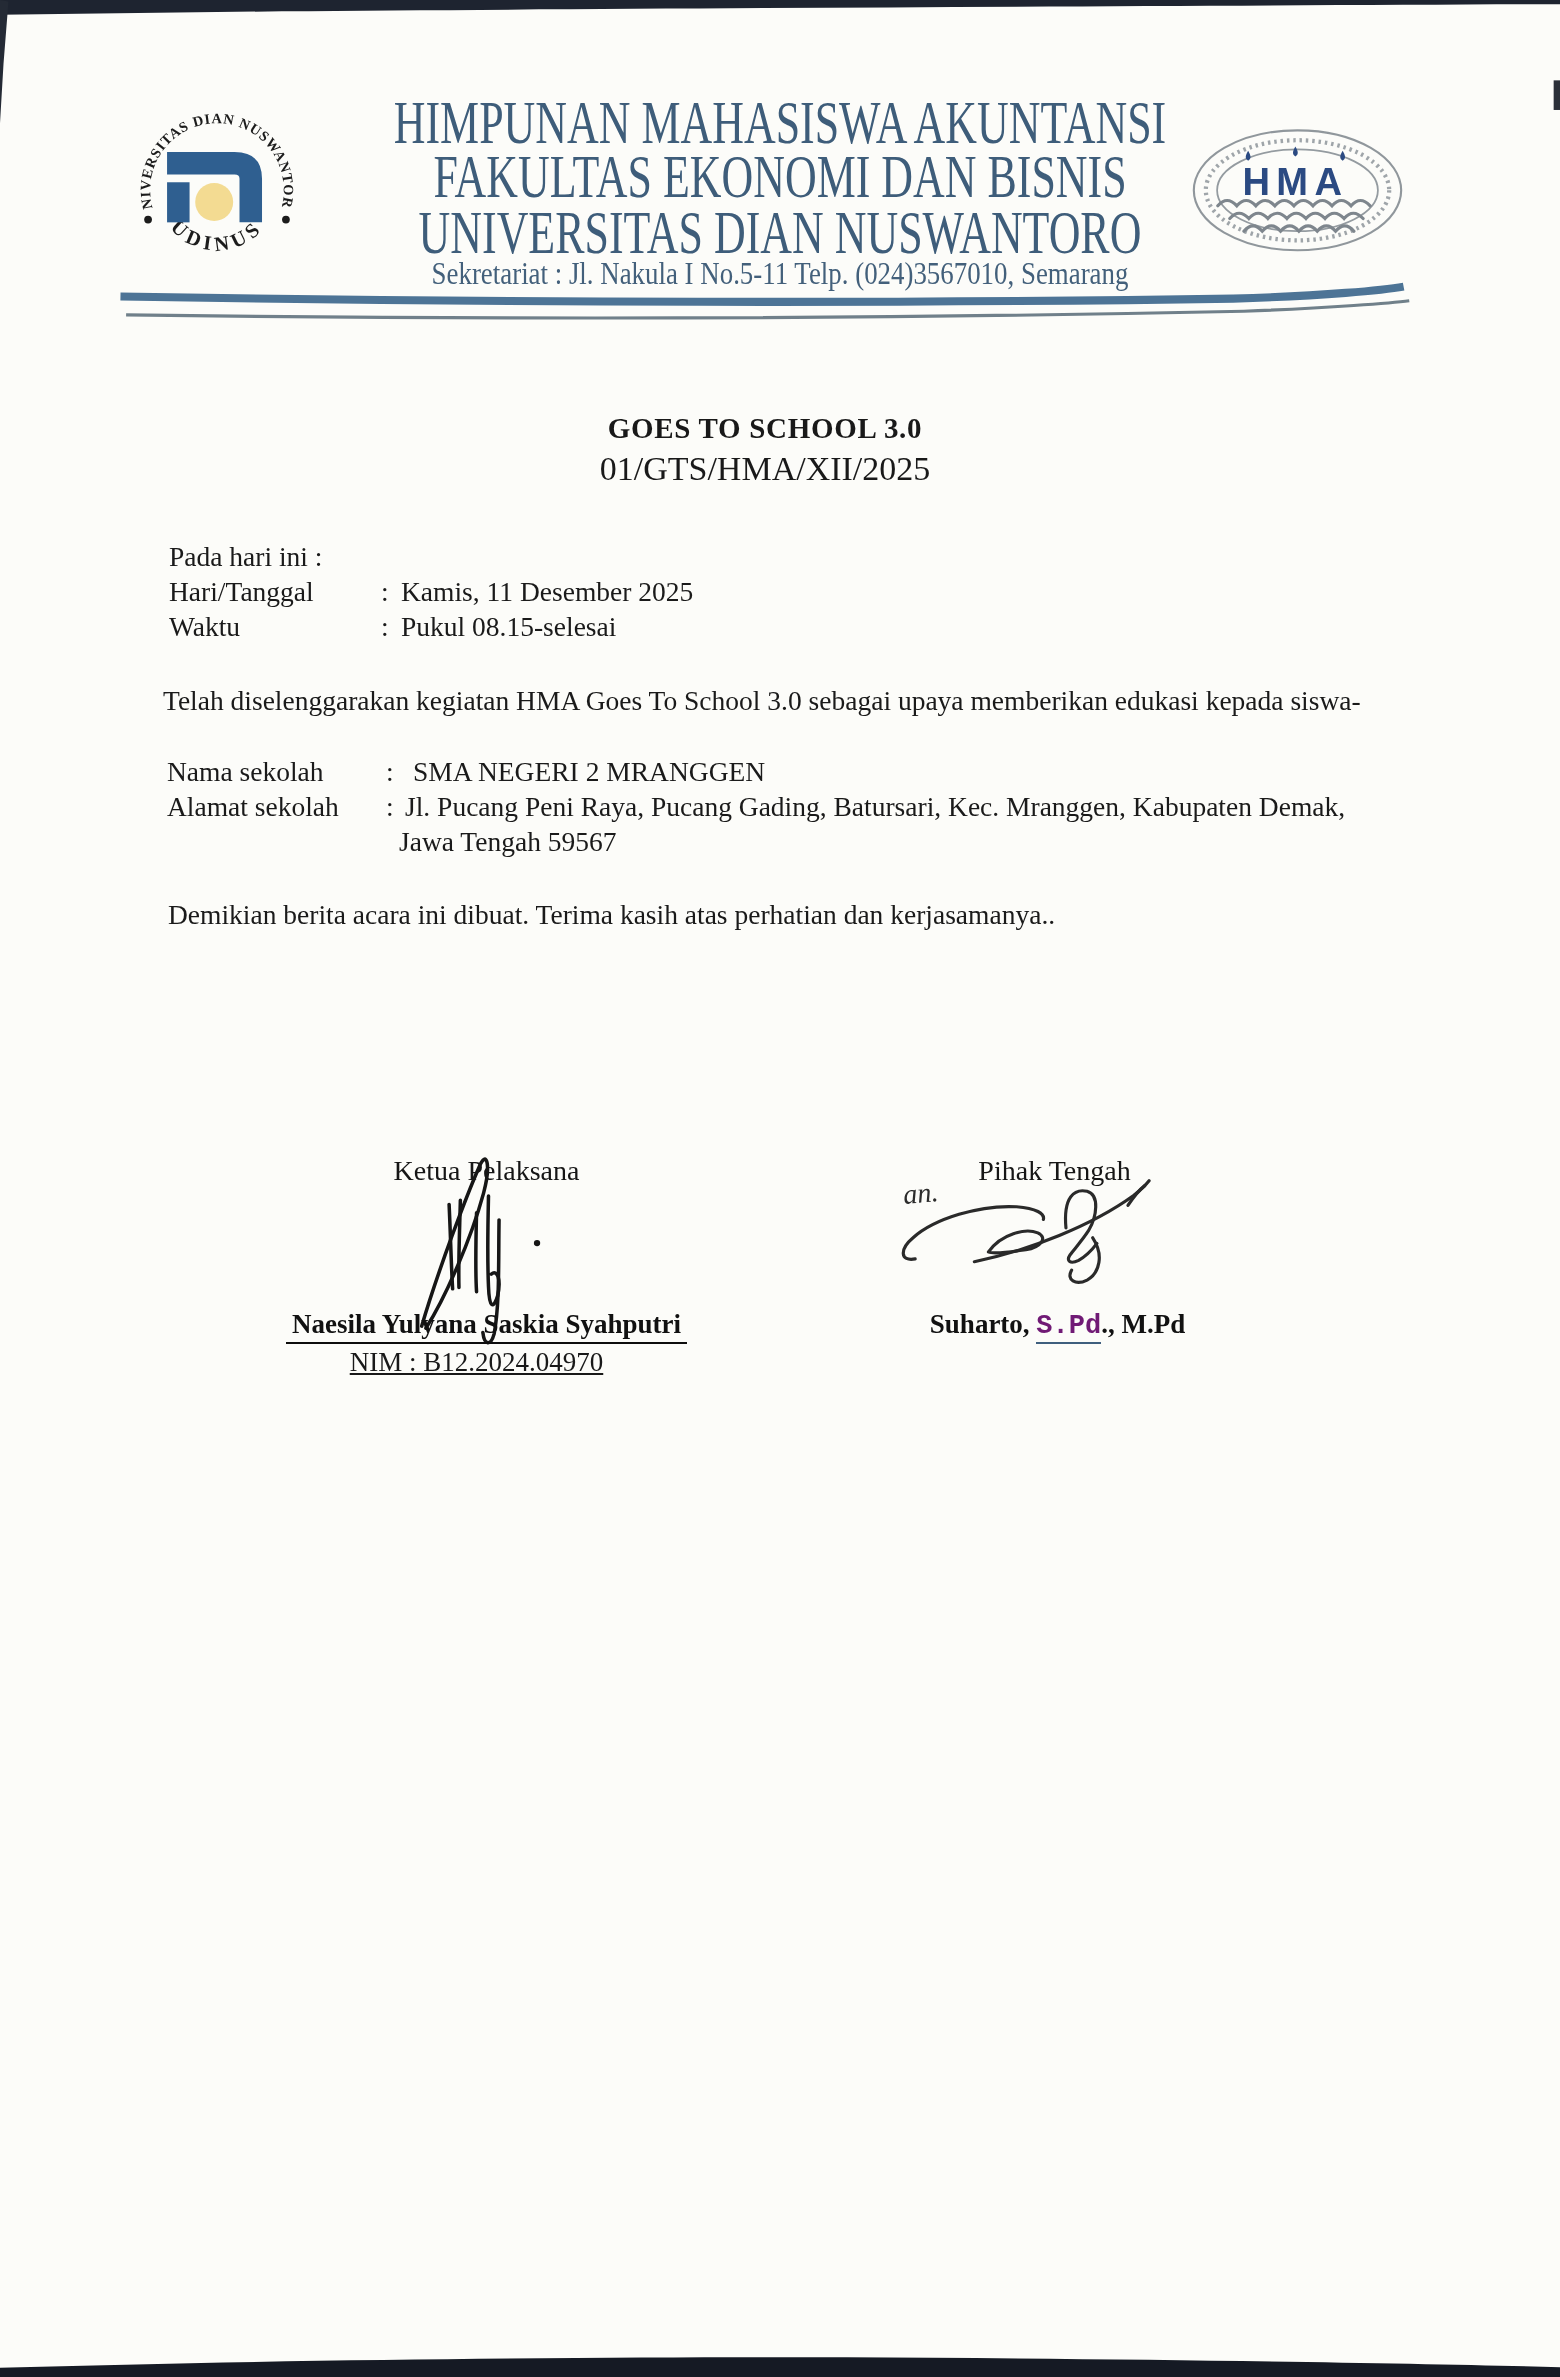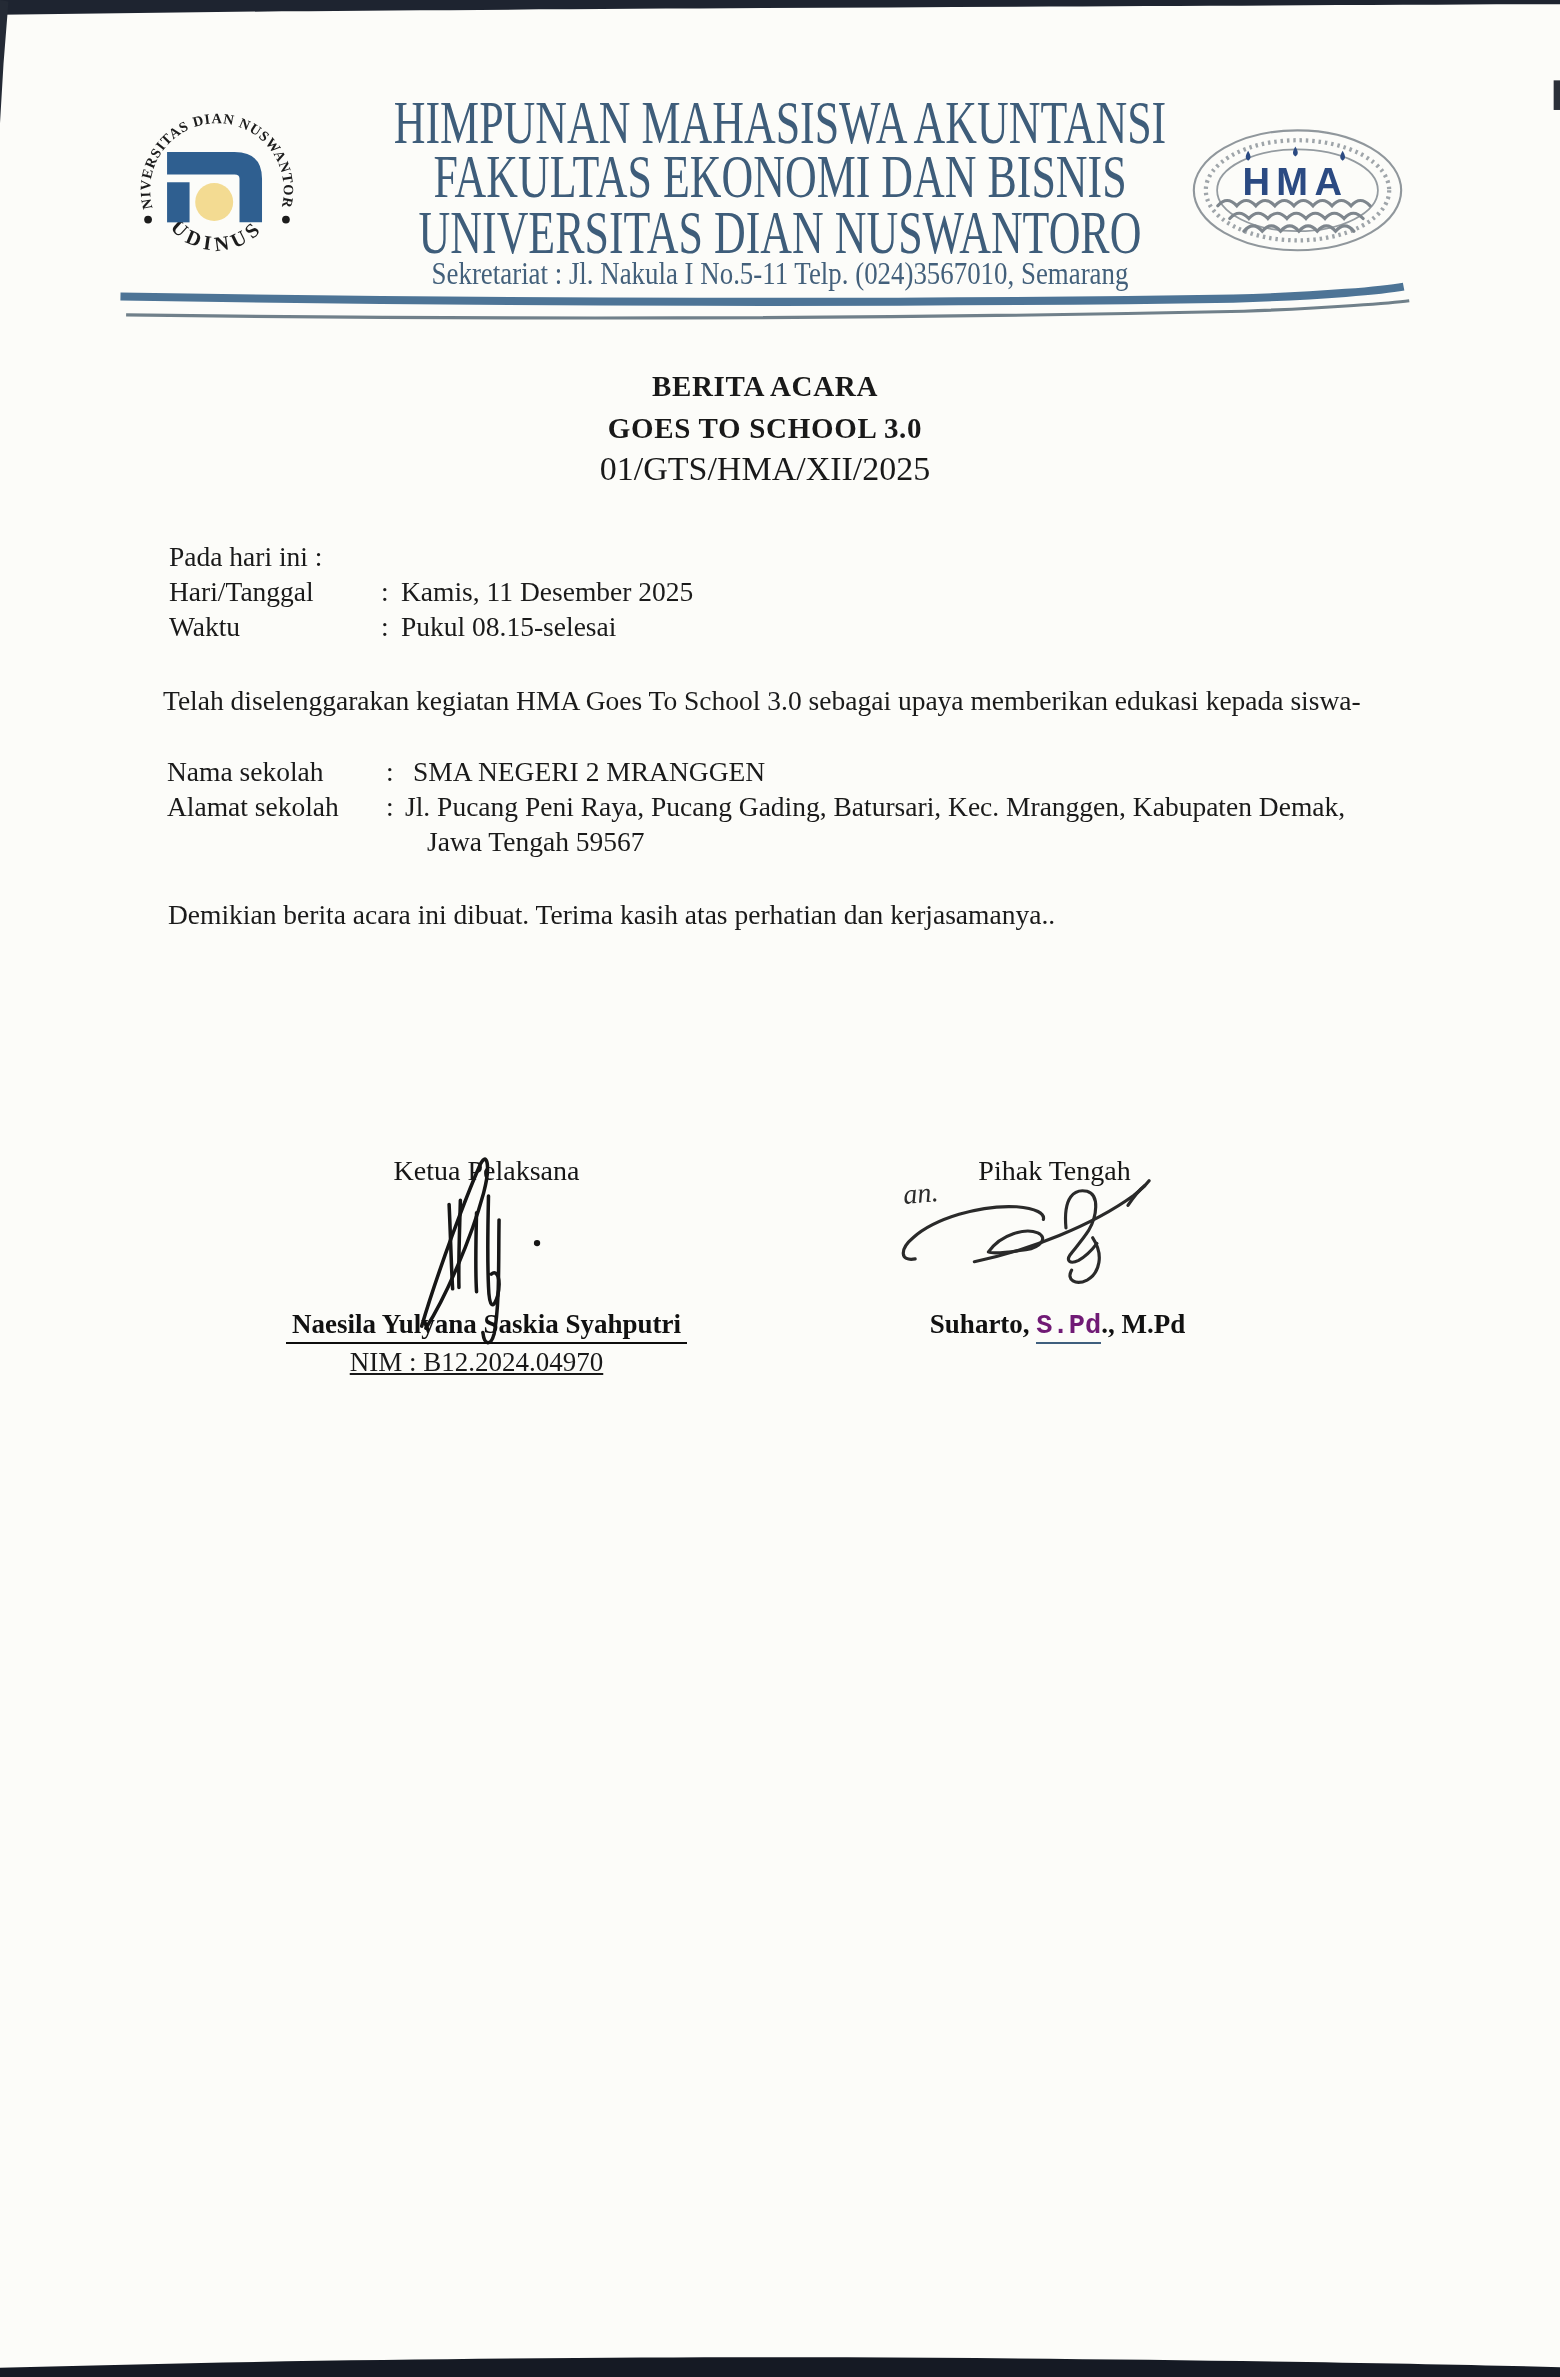--- a/index.html
+++ b/index.html
@@ -98,21 +98,20 @@
   <div class="org-line org-1 nowrap">HIMPUNAN MAHASISWA AKUNTANSI</div>
   <div class="org-line org-2 nowrap">FAKULTAS EKONOMI DAN BISNIS</div>
   <div class="org-line org-3 nowrap">UNIVERSITAS DIAN NUSWANTORO</div>
   <div class="secretariat nowrap">Sekretariat : Jl. Nakula I No.5-11 Telp. (024)3567010, Semarang</div>
 
   <svg class="abs" style="left:0;top:0;" width="1560" height="331" viewBox="0 0 2213 470">
     <path d="M170,421 C700,430 1300,431 1750,424 C1880,420 1965,412 1992,407" fill="none" stroke="#4d7496" stroke-width="11.5"></path>
     <path d="M178,447 C700,454 1250,453 1765,442 C1890,437 1978,430 2000,427" fill="none" stroke="#70808a" stroke-width="4.5"></path>
   </svg>
 
-  <div class="title-line title-1">BERITA ACARA</div>
   <div class="title-line title-2">GOES TO SCHOOL 3.0</div>
   <div class="title-line title-3">01/GTS/HMA/XII/2025</div>
 
   <div class="body-line" style="left:169px;top:541px;">Pada hari ini :</div>
 
   <div>
     <span class="body-line" style="left:169px;top:576px;">Hari/Tanggal</span>
     <span class="body-line" style="left:381px;top:576px;">:</span>
     <span class="body-line" style="left:401px;top:576px;">Kamis, 11 Desember 2025</span>
   </div>
@@ -127,21 +126,21 @@
   <div>
     <span class="body-line" style="left:167px;top:756px;">Nama sekolah</span>
     <span class="body-line" style="left:386px;top:756px;">:</span>
     <span class="body-line" style="left:405px;top:756px;margin-left:8px;">SMA NEGERI 2 MRANGGEN</span>
   </div>
   <div>
     <span class="body-line" style="left:167px;top:791px;">Alamat sekolah</span>
     <span class="body-line" style="left:386px;top:791px;">:</span>
     <span class="body-line" style="left:405px;top:791px;">Jl. Pucang Peni Raya, Pucang Gading, Batursari, Kec. Mranggen, Kabupaten Demak,</span>
   </div>
-  <div class="body-line" style="left:427px;top:826px;">Jawa Tengah 59567</div>
+  <div class="body-line" style="left:399px;top:826px;">Jawa Tengah 59567</div>
 
   <div class="body-line" style="left:168px;top:899px;">Demikian berita acara ini dibuat. Terima kasih atas perhatian dan kerjasamanya..</div>
 
   <div class="role" style="left:310px;top:1155px;">Ketua Pelaksana</div>
   <div class="role" style="left:878px;top:1155px;">Pihak Tengah</div>
 
   <svg class="abs" style="left:409px;top:1128px;" width="197" height="226" viewBox="0 0 280 320">
     <g fill="none" stroke="#161616" stroke-width="5" stroke-linecap="round">
       <path d="M18,281 C42,200 82,95 100,54 C110,30 117,50 106,92 C88,158 52,240 24,284"></path>
       <path d="M57,108 C59,150 60,195 62,228"></path>

